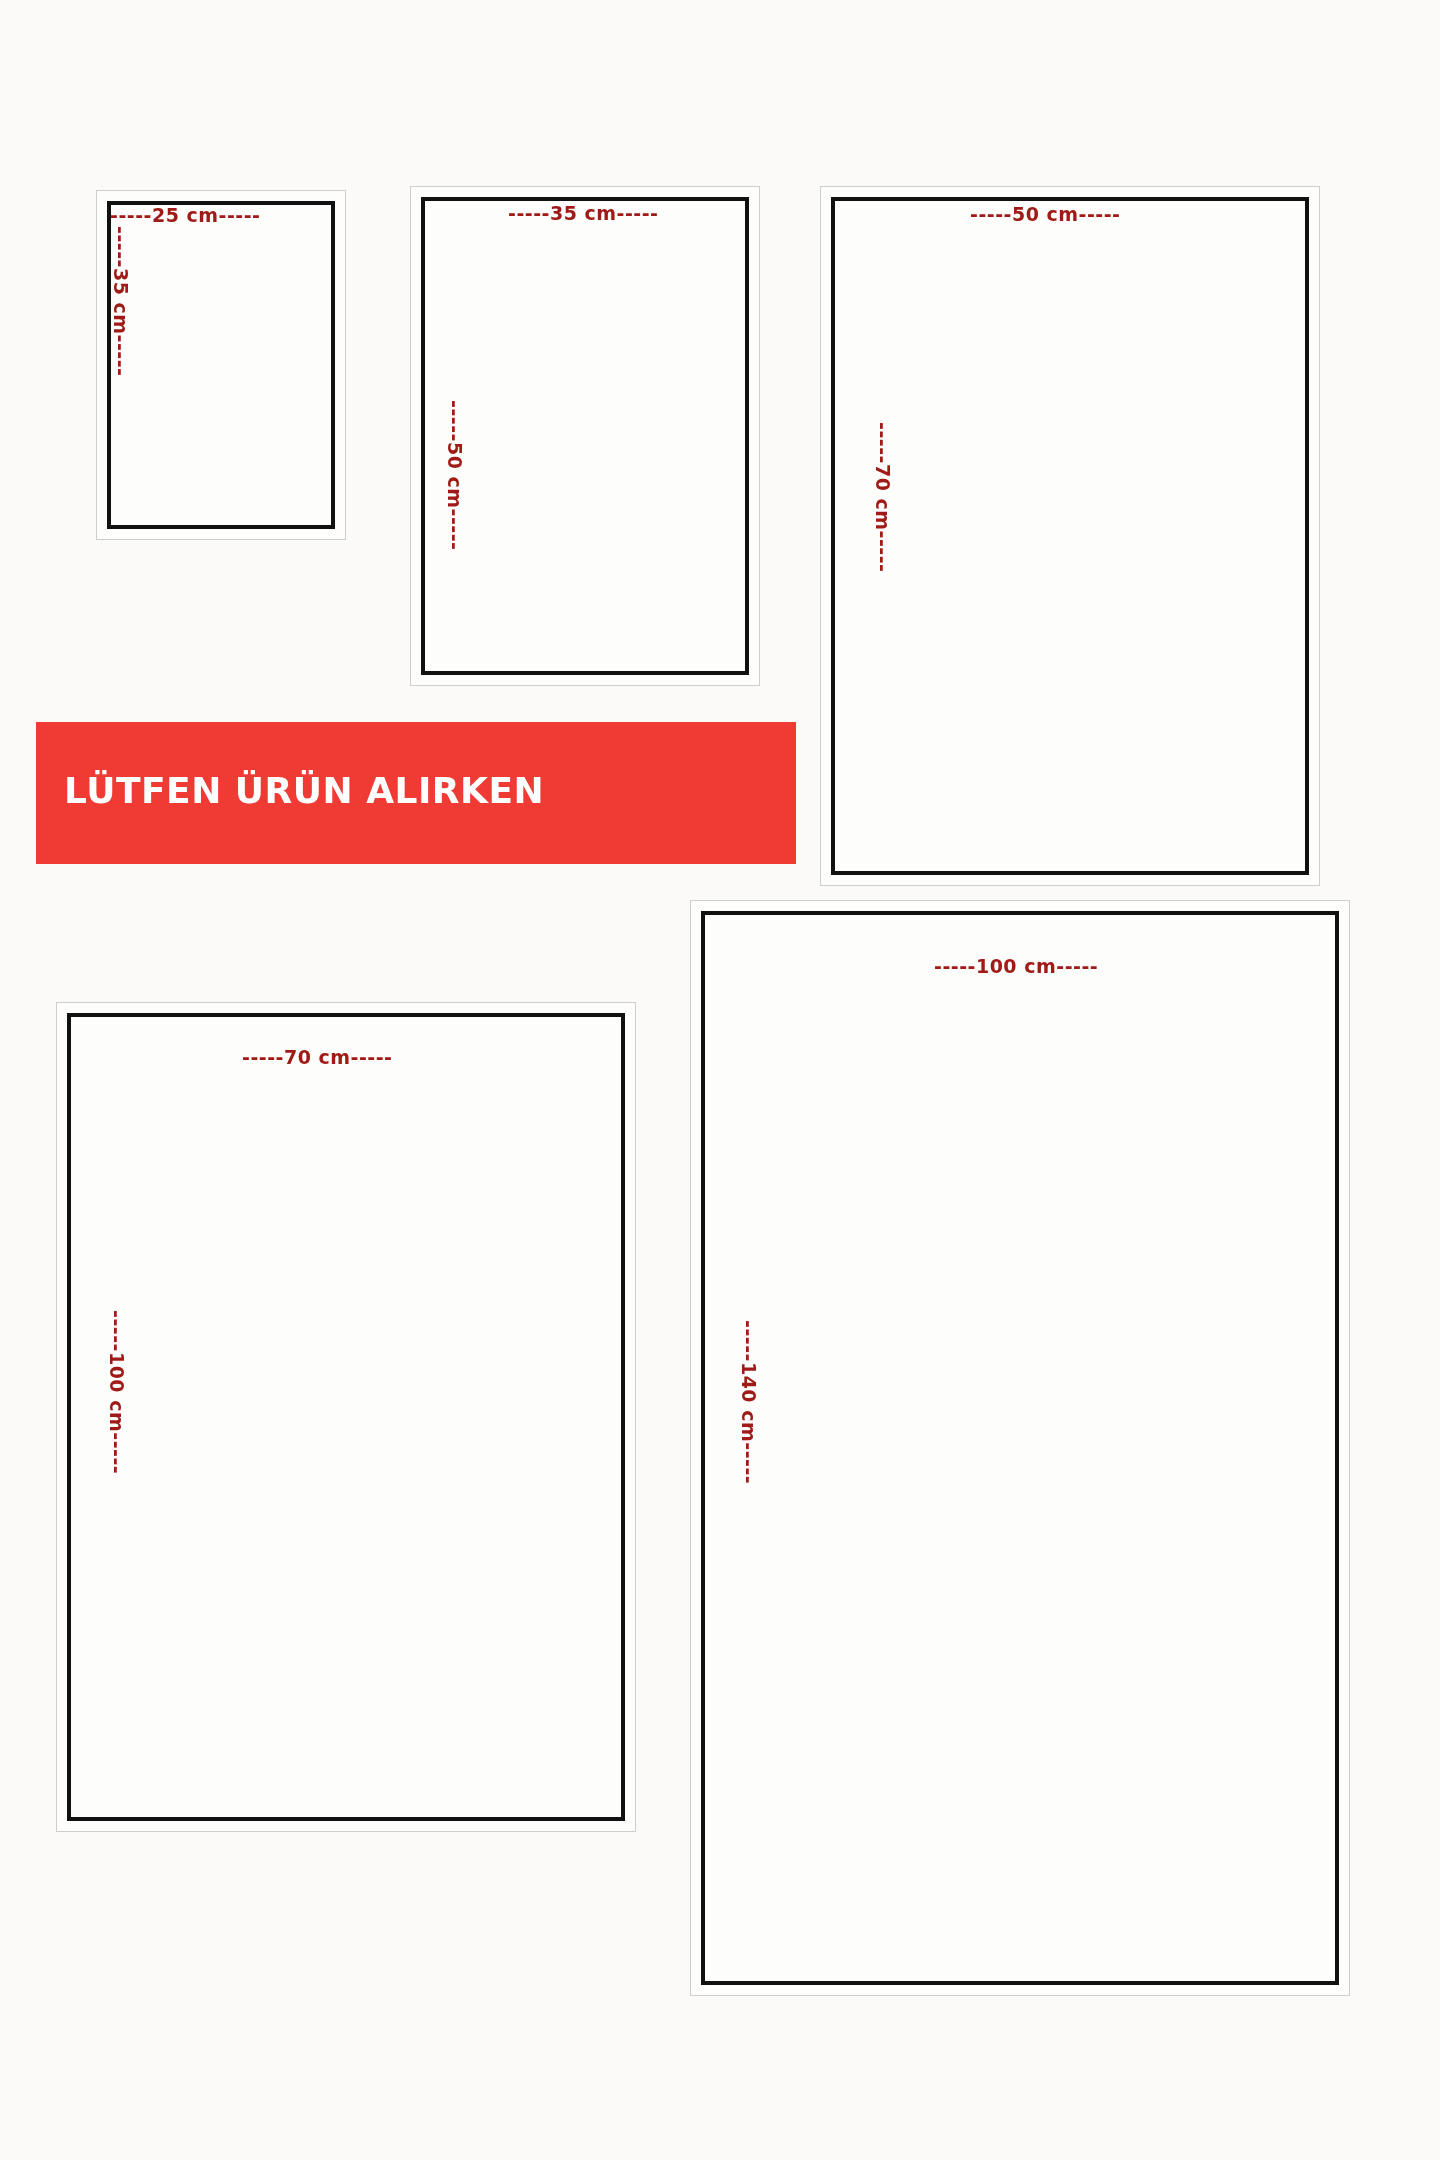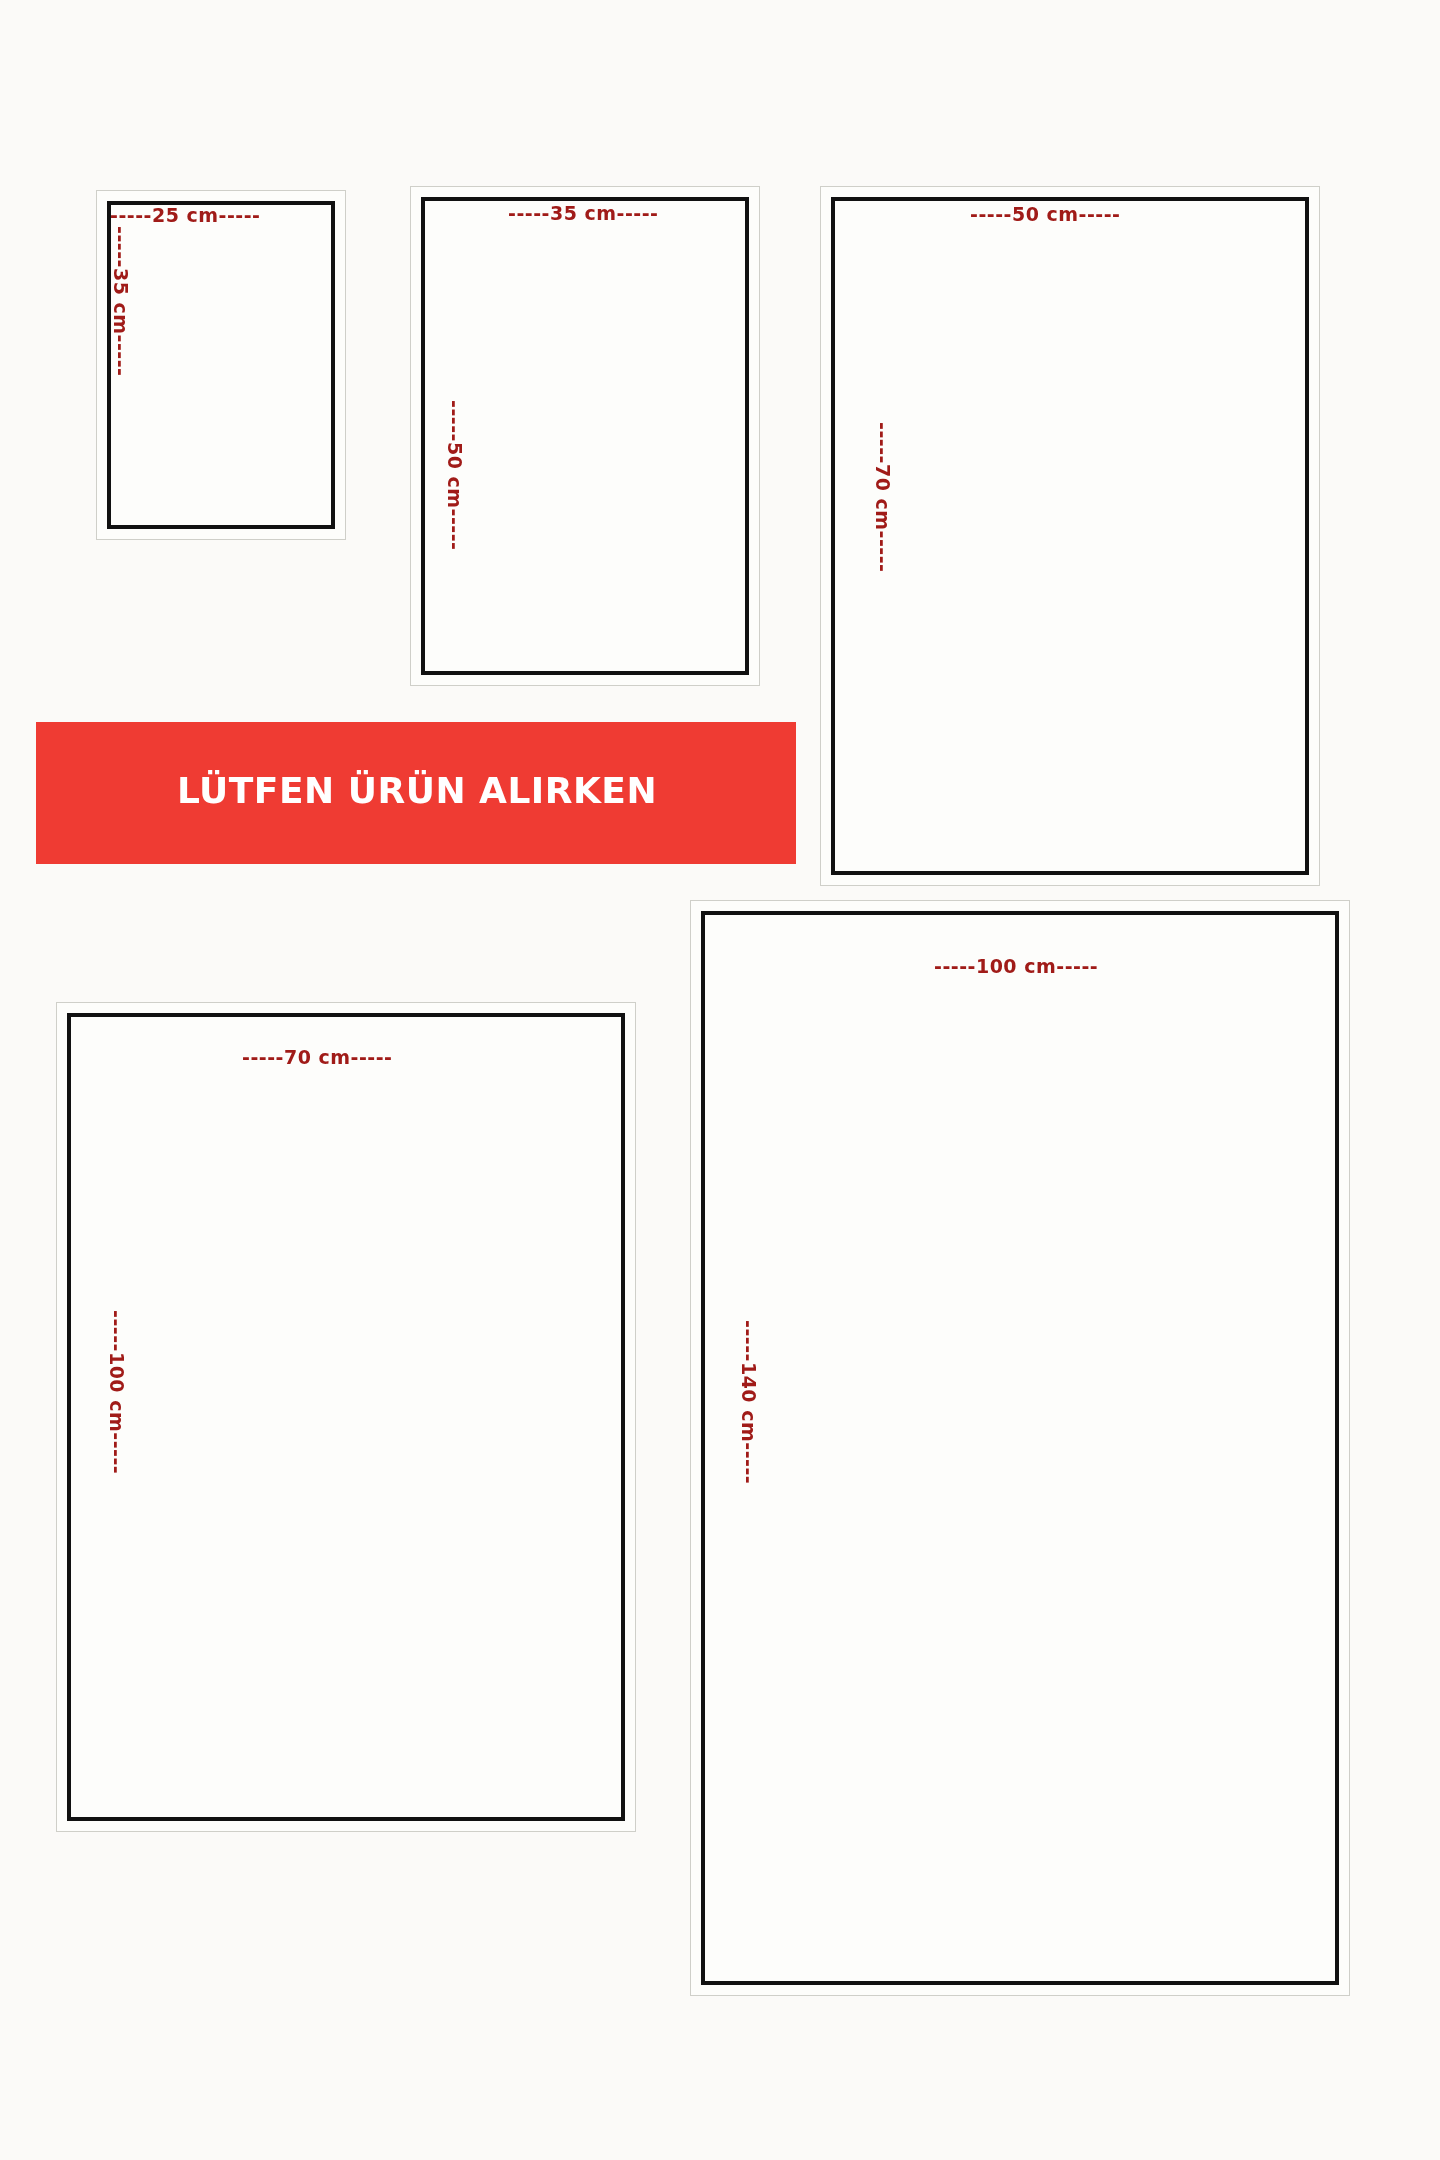--- a/index.html
+++ b/index.html
@@ -14,21 +14,20 @@
     font-family: "DejaVu Sans", sans-serif;
     overflow: hidden;
   }
   #canvas {
     position: absolute;
     left: 0;
     top: 0;
     width: 1440px;
     height: 2160px;
     background: #fbfaf8;
-    text-align: center;
   }
 
   
   .frame {
     position: absolute;
     box-sizing: border-box;
     background: #fdfdfb;
     border: 1px solid #cfcfc9;
     padding: 10px;
   }

